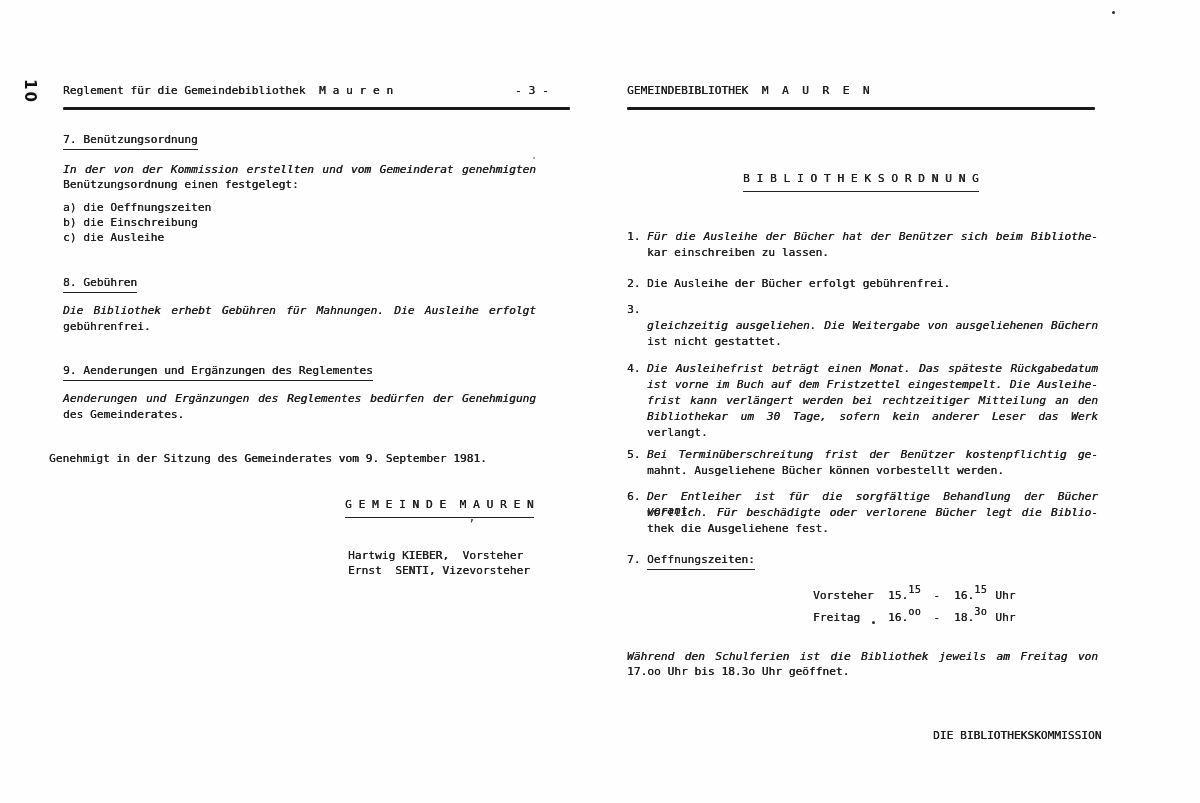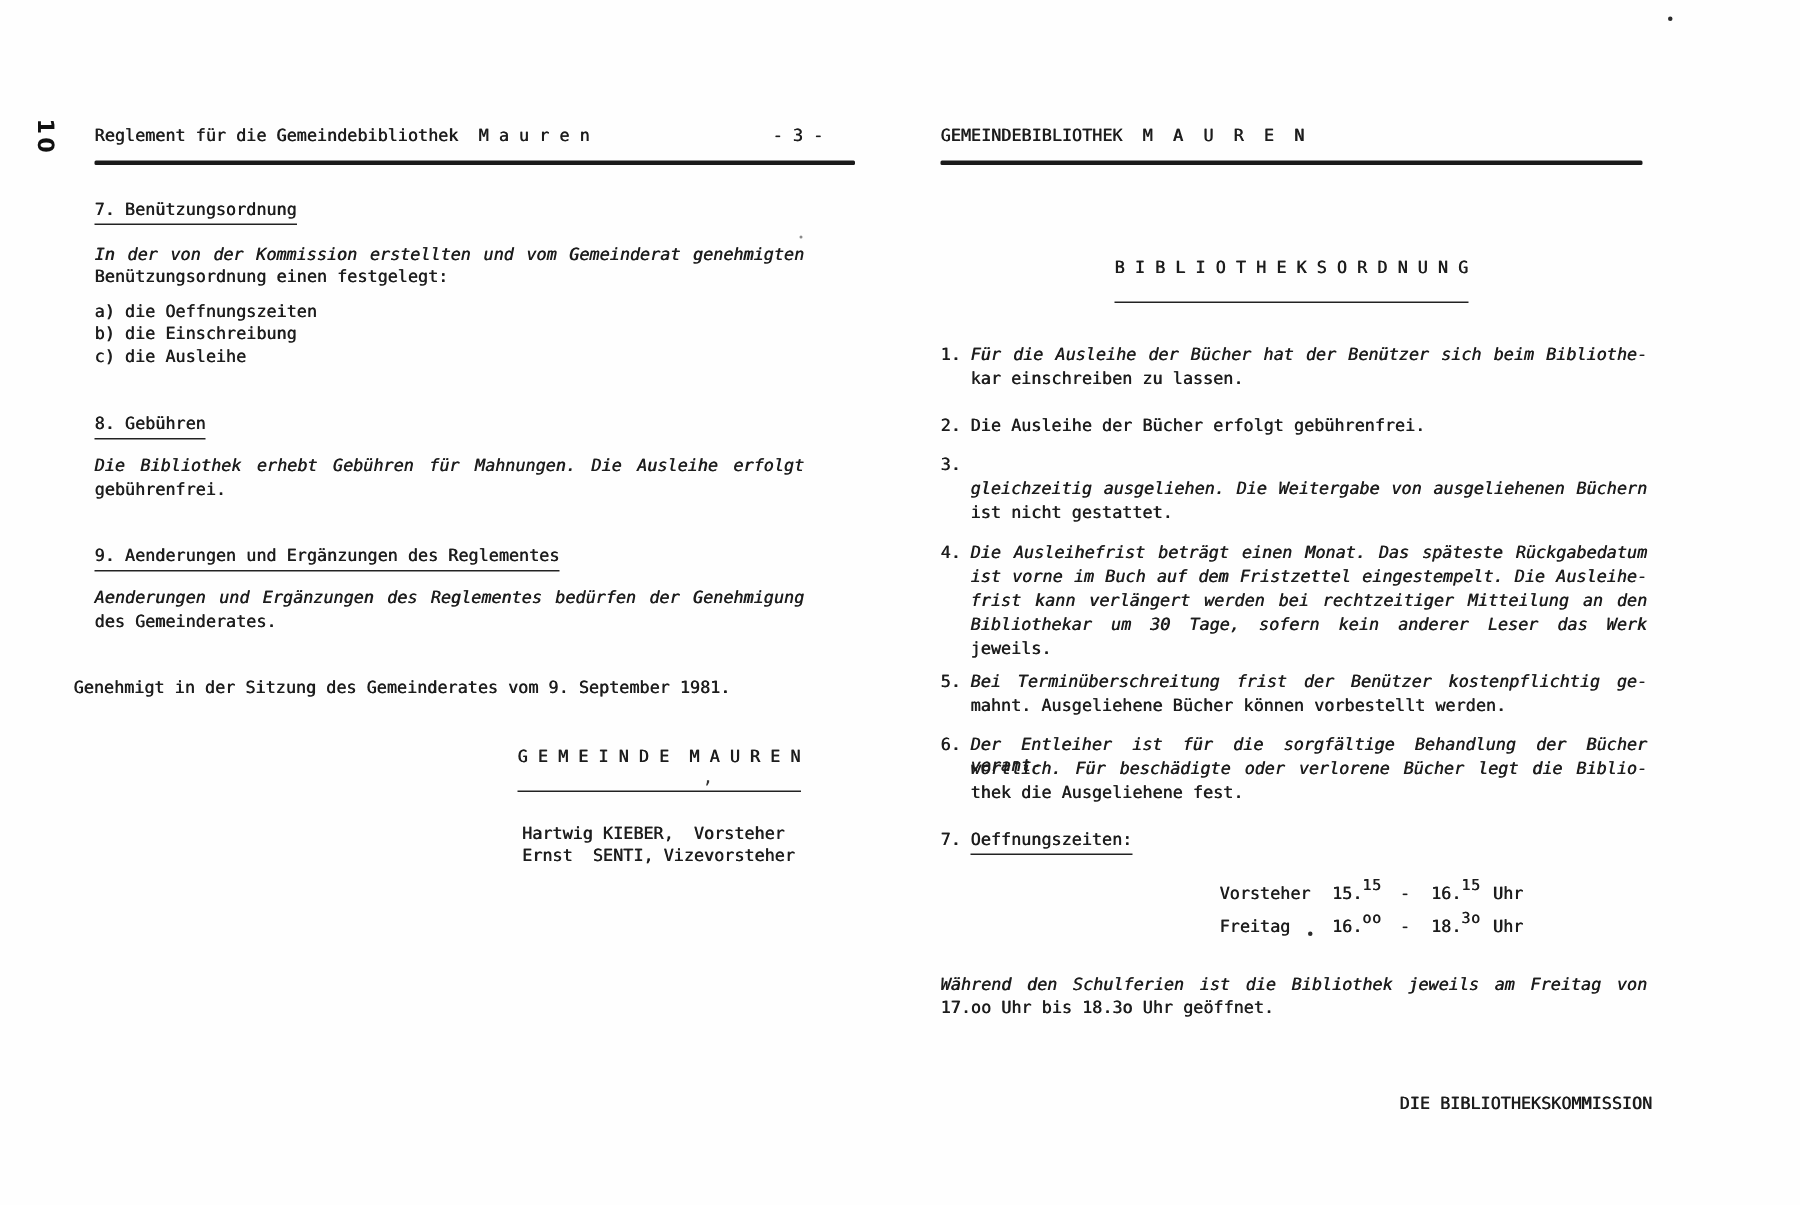--- a/index.html
+++ b/index.html
@@ -20,21 +20,21 @@
     white-space:normal;
     text-align:justify;
     text-align-last:justify;
     font-style:italic;
     -moz-text-align-last:justify;
   }
   .wL { width:473px; }          
   .wR { width:471px; }          
   .wI { width:451px; }          
   .uline { border-bottom:1.6px solid #222; padding-bottom:2px; }
-  .uline-wide { border-bottom:1.6px solid #222; padding-bottom:15px; }
+  .uline-wide { border-bottom:1.6px solid #222; padding-bottom:5px; }
   .rule { position:absolute; background:#1a1a1a; border-radius:1px; }
   .margin-num {
     position:absolute; left:22px; top:79px;
     writing-mode:vertical-rl;
     font:bold 15px/1 "DejaVu Sans", sans-serif;
     letter-spacing:2px; color:#111;
   }
   .day  { display:inline-block; width:75px; }
   .sup  { display:inline-block; font-size:10px; transform:translateY(-6px); letter-spacing:0.5px; }
   .dash { display:inline-block; margin:0 14px 0 12px; }
@@ -89,21 +89,21 @@
 
   <div class="t" style="left:627px;top:303px">3.</div>
   <div class="t j wI" style="left:647px;top:319px">gleichzeitig ausgeliehen. Die Weitergabe von ausgeliehenen Büchern</div>
   <div class="t" style="left:647px;top:335px">ist nicht gestattet.</div>
 
   <div class="t" style="left:627px;top:362px">4.</div>
   <div class="t j wI" style="left:647px;top:362px">Die Ausleihefrist beträgt einen Monat. Das späteste Rückgabedatum</div>
   <div class="t j wI" style="left:647px;top:378px">ist vorne im Buch auf dem Fristzettel eingestempelt. Die Ausleihe-</div>
   <div class="t j wI" style="left:647px;top:394px">frist kann verlängert werden bei rechtzeitiger Mitteilung an den</div>
   <div class="t j wI" style="left:647px;top:410px">Bibliothekar um 30 Tage, sofern kein anderer Leser das Werk</div>
-  <div class="t" style="left:647px;top:426px">jeweils.</div>
+  <div class="t" style="left:647px;top:426px">verlangt.</div>
 
   <div class="t" style="left:627px;top:448px">5.</div>
   <div class="t j wI" style="left:647px;top:448px">Bei Terminüberschreitung frist der Benützer kostenpflichtig ge-</div>
   <div class="t" style="left:647px;top:464px">mahnt. Ausgeliehene Bücher können vorbestellt werden.</div>
 
   <div class="t" style="left:627px;top:490px">6.</div>
   <div class="t j wI" style="left:647px;top:490px">Der Entleiher ist für die sorgfältige Behandlung der Bücher verant-</div>
   <div class="t j wI" style="left:647px;top:506px">wortlich. Für beschädigte oder verlorene Bücher legt die Biblio-</div>
   <div class="t" style="left:647px;top:522px">thek die Ausgeliehene fest.</div>
 

